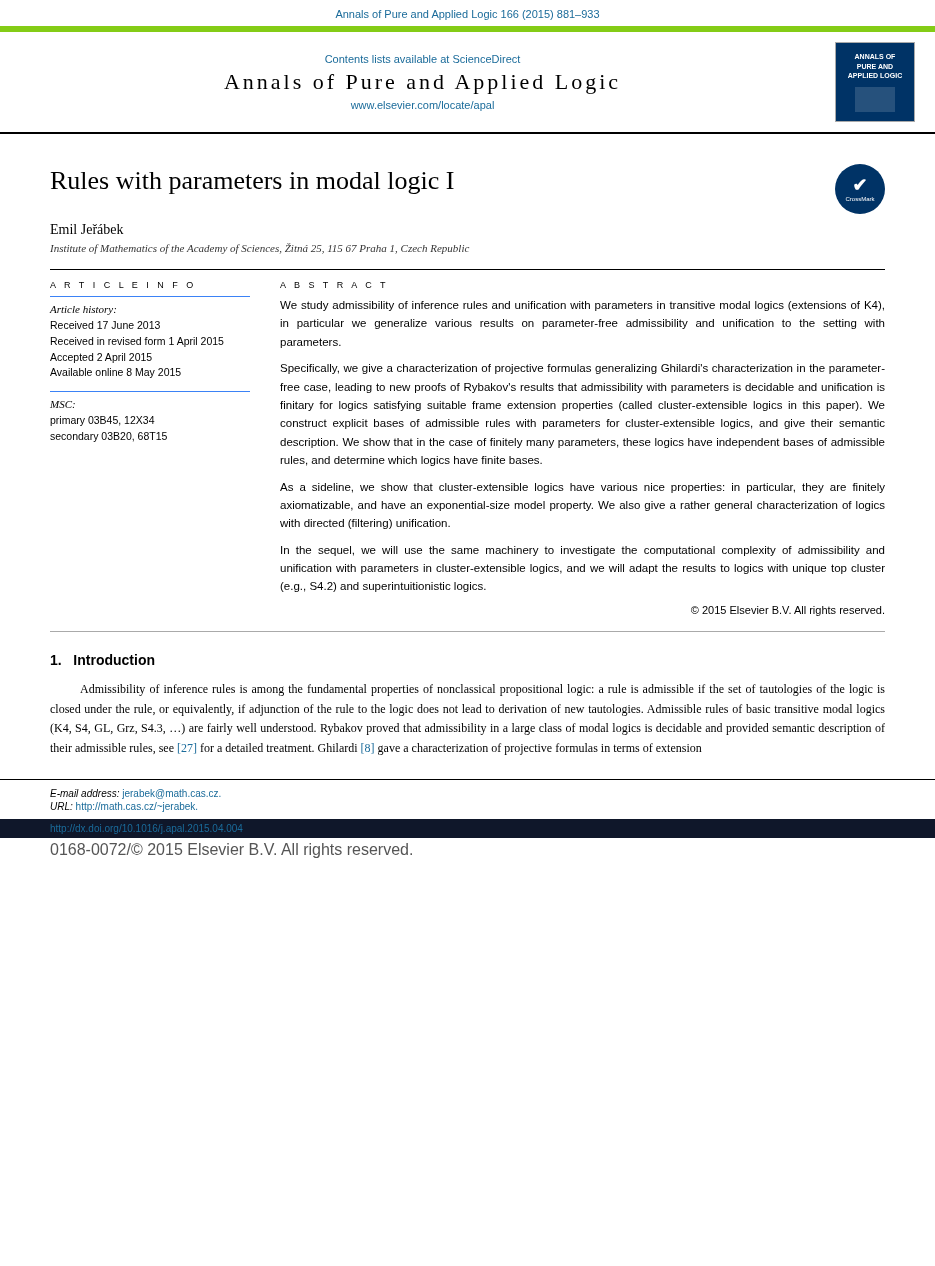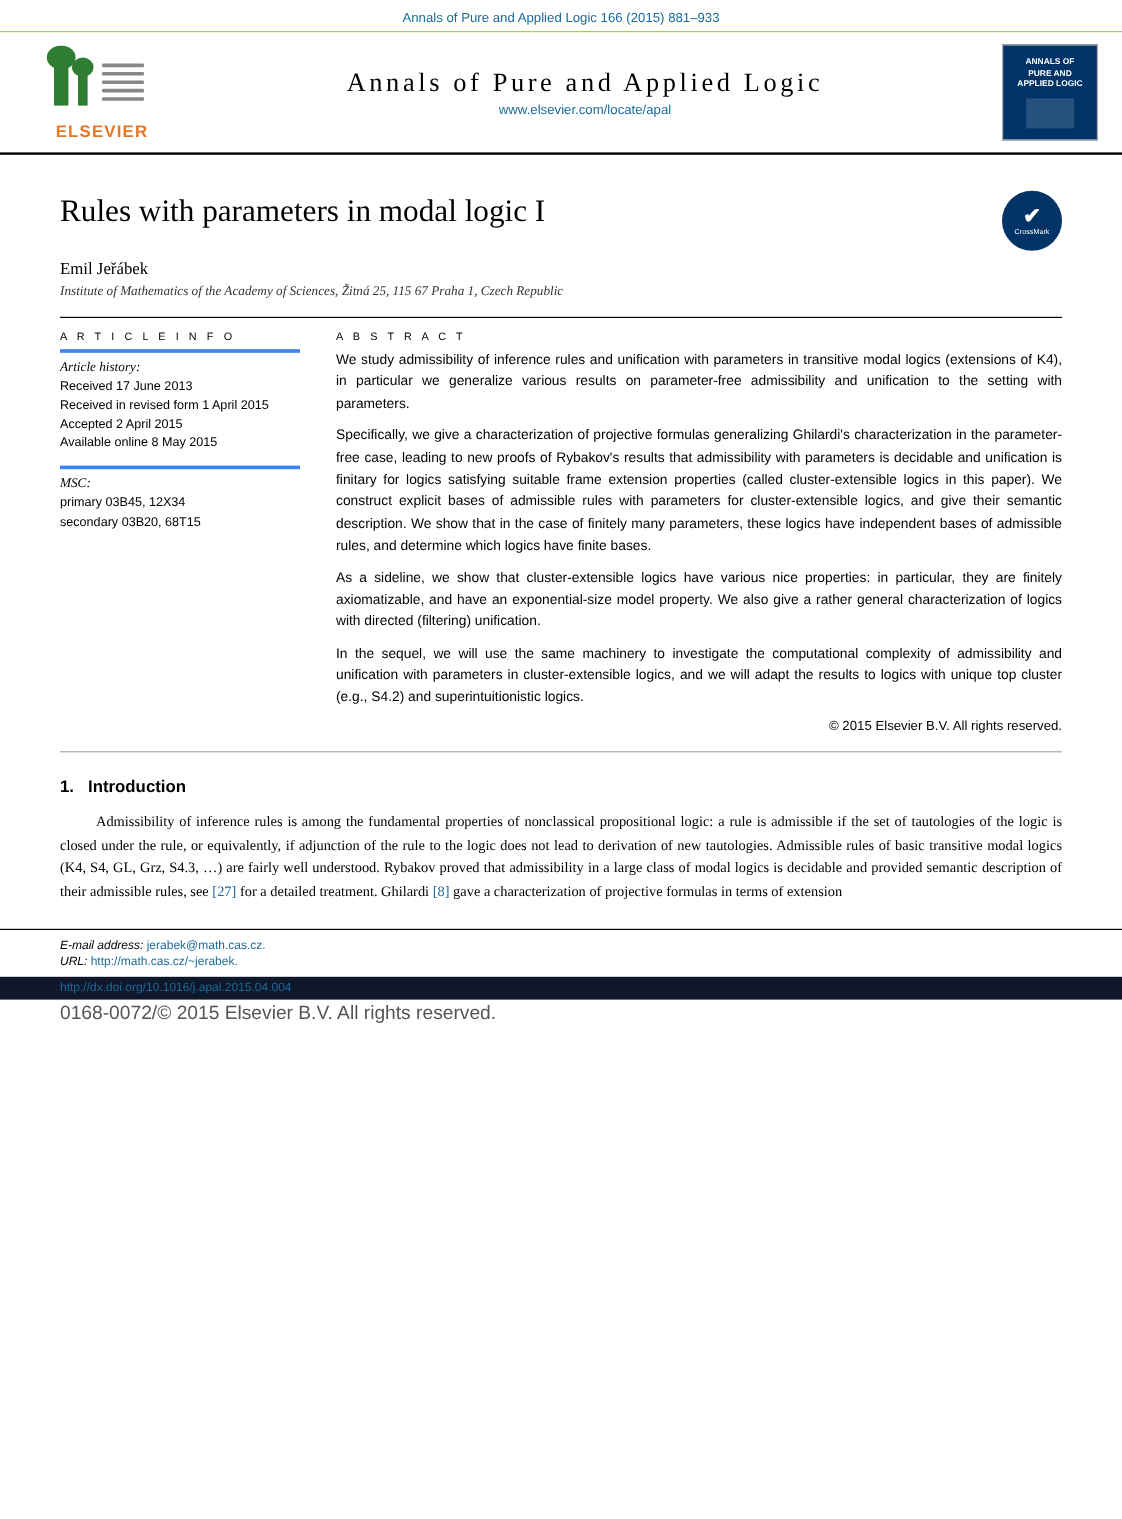--- a/index.html
+++ b/index.html
@@ -10,21 +10,21 @@
       color: #000;
       width: 935px;
       min-height: 1266px;
     }
 
     
     .journal-top-bar {
       background: #fff;
       text-align: center;
       padding: 6px 0 4px 0;
-      border-bottom: 1px solid #84cc16;
+      border-bottom: 6px solid #84cc16;
     }
     .journal-top-bar a {
       color: #1a6b9a;
       font-size: 11px;
       text-decoration: none;
       font-family: Arial, sans-serif;
     }
 
     
     .journal-header {
@@ -181,21 +181,21 @@
       font-size: 9px;
       letter-spacing: 3px;
       font-family: Arial, sans-serif;
       color: #000;
       margin-bottom: 6px;
       text-transform: uppercase;
     }
 
     .col-left .sub-section {
       margin-bottom: 10px;
-      border-top: 3px solid #3b82f6;
+      border-top: 1px solid #3b82f6;
       padding-top: 6px;
     }
     .col-left .sub-section-title {
       font-style: italic;
       font-size: 11px;
       margin-bottom: 3px;
       font-family: 'Times New Roman', Times, serif;
     }
     .col-left .sub-section-content {
       font-size: 10.5px;
@@ -297,41 +297,26 @@
   </style>
 </head>
 <body>
 
 <div class="journal-top-bar">
   <a>Annals of Pure and Applied Logic 166 (2015) 881–933</a>
 </div>
 
 <div class="journal-header">
 
-  <div class="left-logo">
-    <div class="elsevier-logo">
-      <div class="tree-icon">
-        <svg viewBox="0 0 100 60" xmlns="http://www.w3.org/2000/svg">
-
-          <rect x="10" y="10" width="12" height="40" fill="#2e7d32"></rect>
-          <rect x="30" y="20" width="8" height="30" fill="#2e7d32"></rect>
-          <ellipse cx="16" cy="10" rx="12" ry="10" fill="#2e7d32"></ellipse>
-          <ellipse cx="34" cy="18" rx="9" ry="8" fill="#2e7d32"></ellipse>
-          <rect x="50" y="15" width="35" height="3" fill="#888" rx="1"></rect>
-          <rect x="50" y="22" width="35" height="3" fill="#888" rx="1"></rect>
-          <rect x="50" y="29" width="35" height="3" fill="#888" rx="1"></rect>
-          <rect x="50" y="36" width="35" height="3" fill="#888" rx="1"></rect>
-          <rect x="50" y="43" width="35" height="3" fill="#888" rx="1"></rect>
-        </svg>
-      </div>
-      <div class="elsevier-text">ELSEVIER</div>
+
+  <div class="center-info">
+    <div class="contents-line">
+      <span>Contents lists available at</span>
+      <span style="color:#1a6b9a; cursor:pointer;">ScienceDirect</span>
     </div>
-  </div>
-
-  <div class="center-info">
     <div class="journal-title">Annals  of  Pure  and  Applied  Logic</div>
     <div class="journal-url" style="cursor:pointer;">www.elsevier.com/locate/apal</div>
   </div>
 
   <div class="right-logo">
     <div class="journal-cover-box">
       <div style="font-size:7px; line-height:1.4; font-weight:bold;">
         ANNALS OF<br>PURE AND<br>APPLIED LOGIC
       </div>
       <div style="margin-top:6px; width:40px; height:25px; background:#fff; opacity:0.15;"></div>

